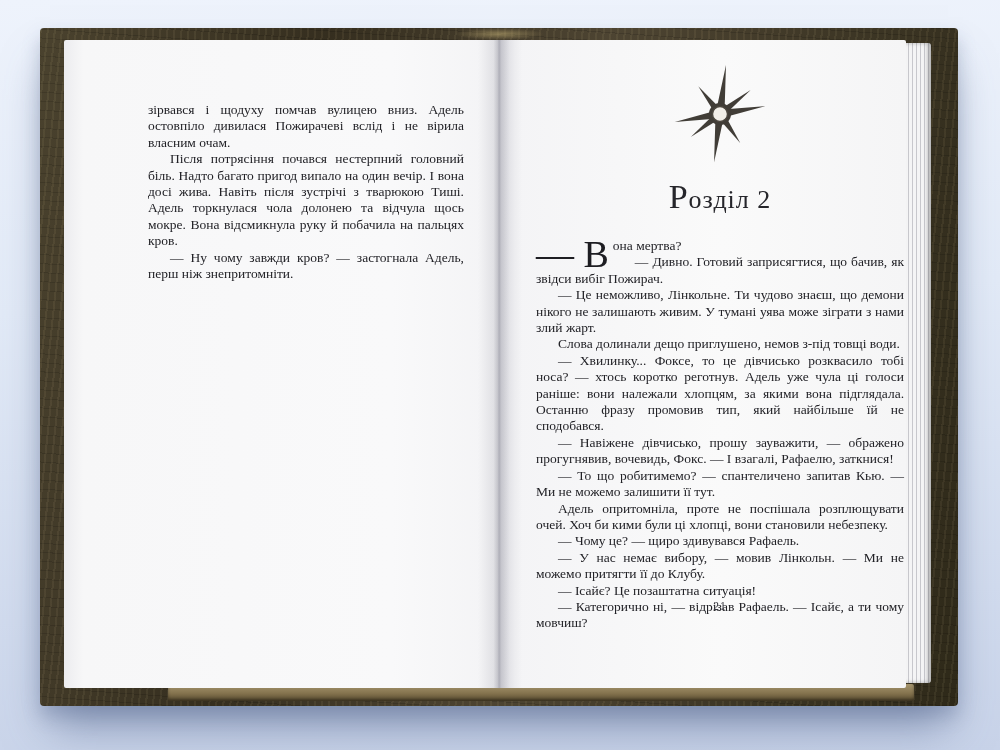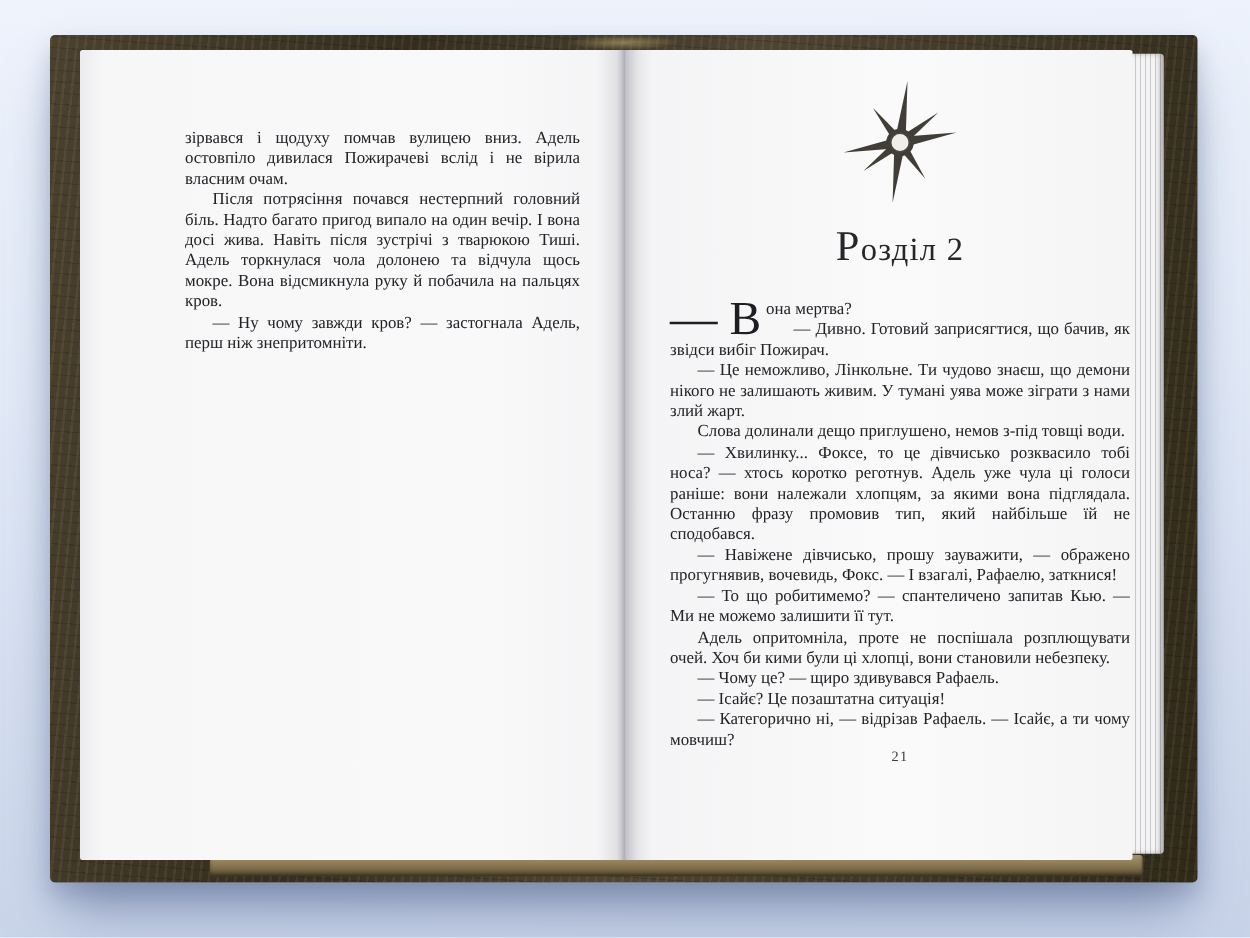--- a/index.html
+++ b/index.html
@@ -112,20 +112,21 @@
         <p class="para"><span class="dropcap">— В</span><span>она мертва?</span></p>
         <div>
             <p class="para ind">— Дивно. Готовий заприсягтися, що бачив, як звідси вибіг Пожирач.</p>
             <p class="para ind">— Це неможливо, Лінкольне. Ти чудово знаєш, що демони нікого не залишають живим. У тумані уява може зіграти з нами злий жарт.</p>
             <p class="para ind">Слова долинали дещо приглушено, немов з-під товщі води.</p>
             <p class="para ind">— Хвилинку... Фоксе, то це дівчисько розквасило тобі носа? — хтось коротко реготнув. Адель уже чула ці голоси раніше: вони належали хлопцям, за якими вона підглядала. Останню фразу промовив тип, який найбільше їй не сподобався.</p>
             <p class="para ind">— Навіжене дівчисько, прошу зауважити, — ображено прогугнявив, вочевидь, Фокс. — І взагалі, Рафаелю, заткнися!</p>
             <p class="para ind">— То що робитимемо? — спантеличено запитав Кью. — Ми не можемо залишити її тут.</p>
             <p class="para ind">Адель опритомніла, проте не поспішала розплющувати очей. Хоч би кими були ці хлопці, вони становили небезпеку.</p>
             <p class="para ind">— Чому це? — щиро здивувався Рафаель.</p>
+            <p class="para ind">— У нас немає вибору, — мовив Лінкольн. — Ми не можемо притягти її до Клубу.</p>
             <p class="para ind">— Ісайє? Це позаштатна ситуація!</p>
             <p class="para ind">— Категорично ні, — відрізав Рафаель. — Ісайє, а ти чому мовчиш?</p>
           </div>
       </div>
       <div class="pageno">21</div>
     </div>
   </div>
 
   <div class="gutter"></div>
 </div>

